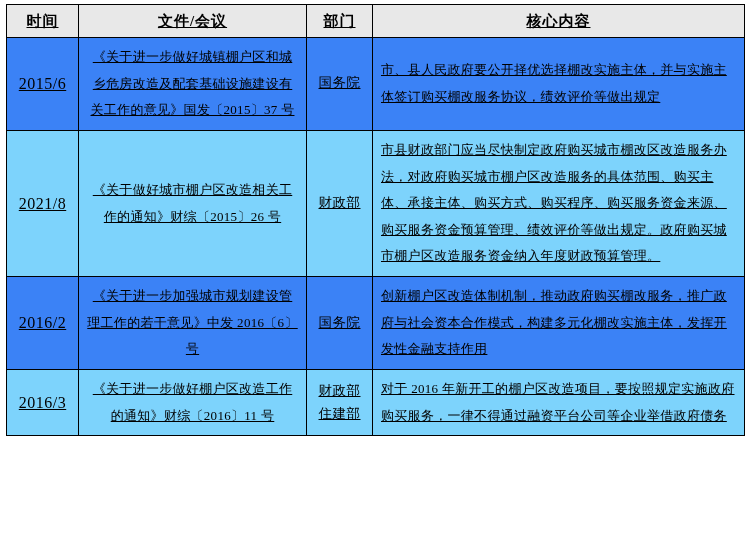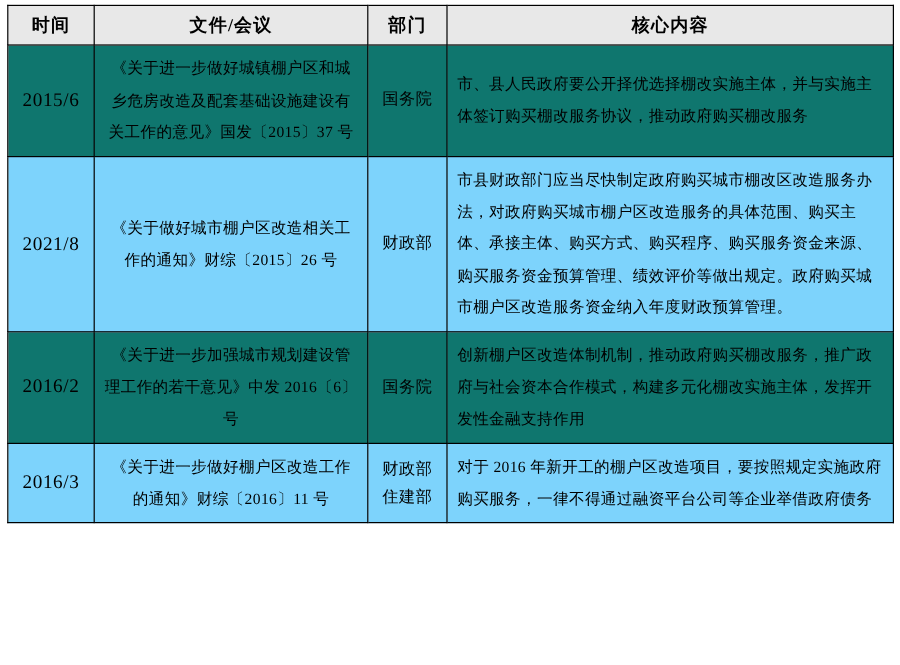--- a/index.html
+++ b/index.html
@@ -12,20 +12,21 @@
     height: 554px;
     font-family: "Liberation Serif", "DejaVu Serif", serif;
     color: #000000;
     overflow: hidden;
   }
   .doc-wrap {
     width: 750px;
     height: 508px;
     box-sizing: border-box;
     padding: 4px 6px 0 6px;
+    text-decoration: underline;
   }
   table.policy-table {
     border-collapse: collapse;
     table-layout: fixed;
     width: 738px;
     border: 1px solid #000;
   }
   table.policy-table td, table.policy-table th {
     border: 1px solid #000;
     vertical-align: middle;
@@ -67,21 +68,21 @@
   td.core-cell {
     text-align: left;
     font-size: 13px;
     line-height: 2.05;
     letter-spacing: 0.3px;
   }
   tr.shaded td {
     background: #7dd3fc;
   }
   tr.plain td {
-    background: #0f766e;
+    background: #3b82f6;
   }
   .cell-line { display: block; }
 </style>
 </head>
 <body>
 
 <div class="doc-wrap">
   <table class="policy-table">
     <colgroup>
       <col class="c-time">
@@ -95,21 +96,21 @@
         <th>文件/会议</th>
         <th>部门</th>
         <th>核心内容</th>
       </tr>
     </thead>
     <tbody>
       <tr class="plain">
         <td class="time-cell">2015/6</td>
         <td class="doc-cell">《关于进一步做好城镇棚户区和城乡危房改造及配套基础设施建设有关工作的意见》国发〔2015〕37 号</td>
         <td class="dept-cell">国务院</td>
-        <td class="core-cell">市、县人民政府要公开择优选择棚改实施主体，并与实施主体签订购买棚改服务协议，推动政府购买棚改服务</td>
+        <td class="core-cell">市、县人民政府要公开择优选择棚改实施主体，并与实施主体签订购买棚改服务协议，绩效评价等做出规定</td>
       </tr>
       <tr class="shaded">
         <td class="time-cell">2021/8</td>
         <td class="doc-cell">《关于做好城市棚户区改造相关工作的通知》财综〔2015〕26 号</td>
         <td class="dept-cell">财政部</td>
         <td class="core-cell">市县财政部门应当尽快制定政府购买城市棚改区改造服务办法，对政府购买城市棚户区改造服务的具体范围、购买主体、承接主体、购买方式、购买程序、购买服务资金来源、购买服务资金预算管理、绩效评价等做出规定。政府购买城市棚户区改造服务资金纳入年度财政预算管理。</td>
       </tr>
       <tr class="plain">
         <td class="time-cell">2016/2</td>
         <td class="doc-cell">《关于进一步加强城市规划建设管理工作的若干意见》中发 2016〔6〕号</td>

